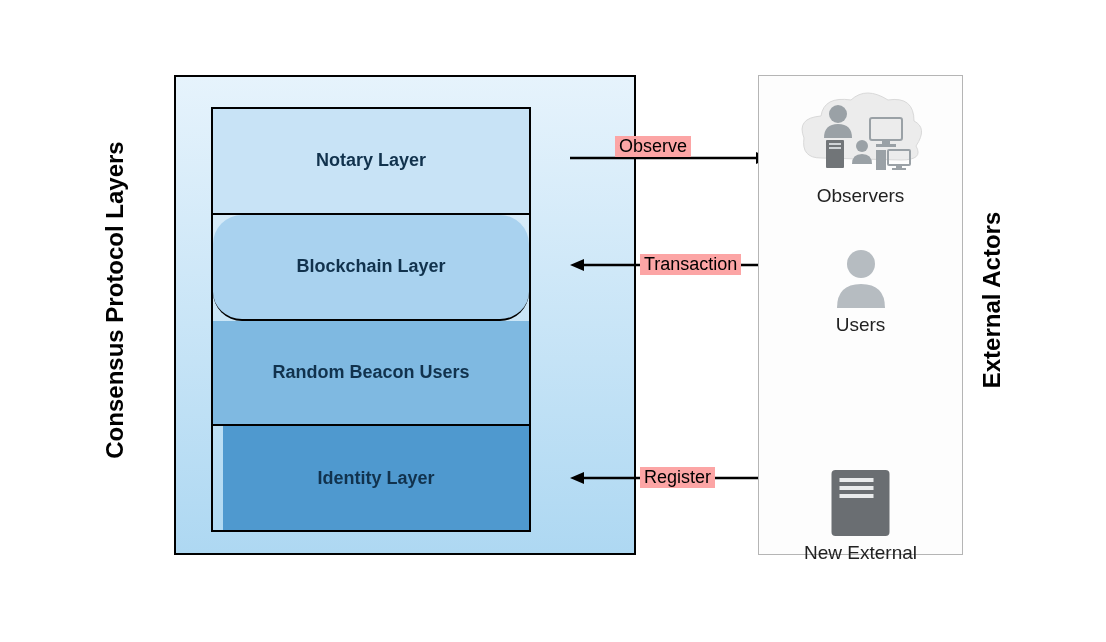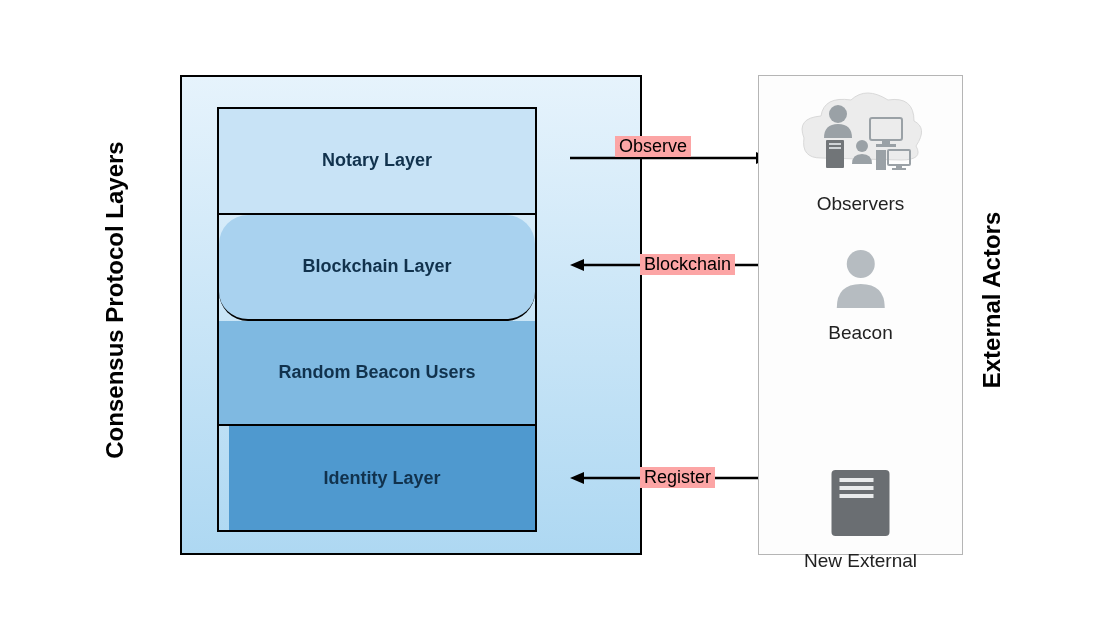--- a/index.html
+++ b/index.html
@@ -21,21 +21,21 @@
     left: 115px;
     top: 300px;
     transform: translate(-50%,-50%) rotate(-90deg);
     font-size: 24px;
     font-weight: bold;
     color: #000;
     white-space: nowrap;
   }
   .left-panel-outer {
     position: absolute;
-    left: 180px;
+    left: 174px;
     top: 75px;
     width: 462px;
     height: 480px;
     border: 2px solid #000;
     background: linear-gradient(to top, #aed8f2 0%, #e6f3fc 100%);
   }
   .layer-stack {
     position: absolute;
     left: 35px;
     top: 30px;
@@ -86,21 +86,21 @@
     left: 50%;
     transform: translateX(-50%);
     display: flex;
     flex-direction: column;
     align-items: center;
   }
   .actor svg { display: block; }
   .actor-label {
     font-size: 19px;
     color: #222;
-    margin-top: 10px;
+    margin-top: 2px;
     white-space: nowrap;
   }
 
   .actor.observers { top: 12px; }
   .actor.users { top: 170px; }
   .actor.newclients { top: 390px; }
 
   
   .arrow {
     position: absolute;
@@ -138,21 +138,21 @@
       <polygon points="186,4 200,10 186,16" fill="#000"></polygon>
     </svg>
     <span class="arrow-label" style="left:45px; top:-22px;">Observe</span>
   </div>
 
   <div class="arrow" style="left:570px; top:265px; width:240px;">
     <svg width="250" height="20">
       <polygon points="14,4 0,10 14,16" fill="#000"></polygon>
       <line x1="14" y1="10" x2="250" y2="10" stroke="#000" stroke-width="2.4"></line>
     </svg>
-    <span class="arrow-label" style="left:70px; top:-11px;">Blockchain</span>
+    <span class="arrow-label" style="left:70px; top:-11px;">Transaction</span>
   </div>
 
   <div class="arrow" style="left:570px; top:478px; width:220px;">
     <svg width="230" height="20">
       <polygon points="14,4 0,10 14,16" fill="#000"></polygon>
       <line x1="14" y1="10" x2="230" y2="10" stroke="#000" stroke-width="2.4"></line>
     </svg>
     <span class="arrow-label" style="left:70px; top:-11px;">Register</span>
   </div>
 
@@ -183,21 +183,21 @@
         <rect x="96" y="80" width="14" height="2" fill="#9aa1a6"></rect>
       </svg>
       <div class="actor-label">Observers</div>
     </div>
 
     <div class="actor users">
       <svg width="60" height="66" viewBox="0 0 60 66">
         <circle cx="30" cy="18" r="14" fill="#b6bcc1"></circle>
         <path d="M6 62 Q6 38 30 38 Q54 38 54 62 Z" fill="#b6bcc1"></path>
       </svg>
-      <div class="actor-label">Beacon</div>
+      <div class="actor-label">Users</div>
     </div>
 
     <div class="actor newclients">
       <svg width="74" height="74" viewBox="0 0 74 74">
         <rect x="8" y="4" width="58" height="66" rx="4" fill="#6a6e72"></rect>
         <rect x="16" y="12" width="34" height="4" fill="#e9ebec"></rect>
         <rect x="16" y="20" width="34" height="4" fill="#e9ebec"></rect>
         <rect x="16" y="28" width="34" height="4" fill="#e9ebec"></rect>
       </svg>
       <div class="actor-label">New External</div>

